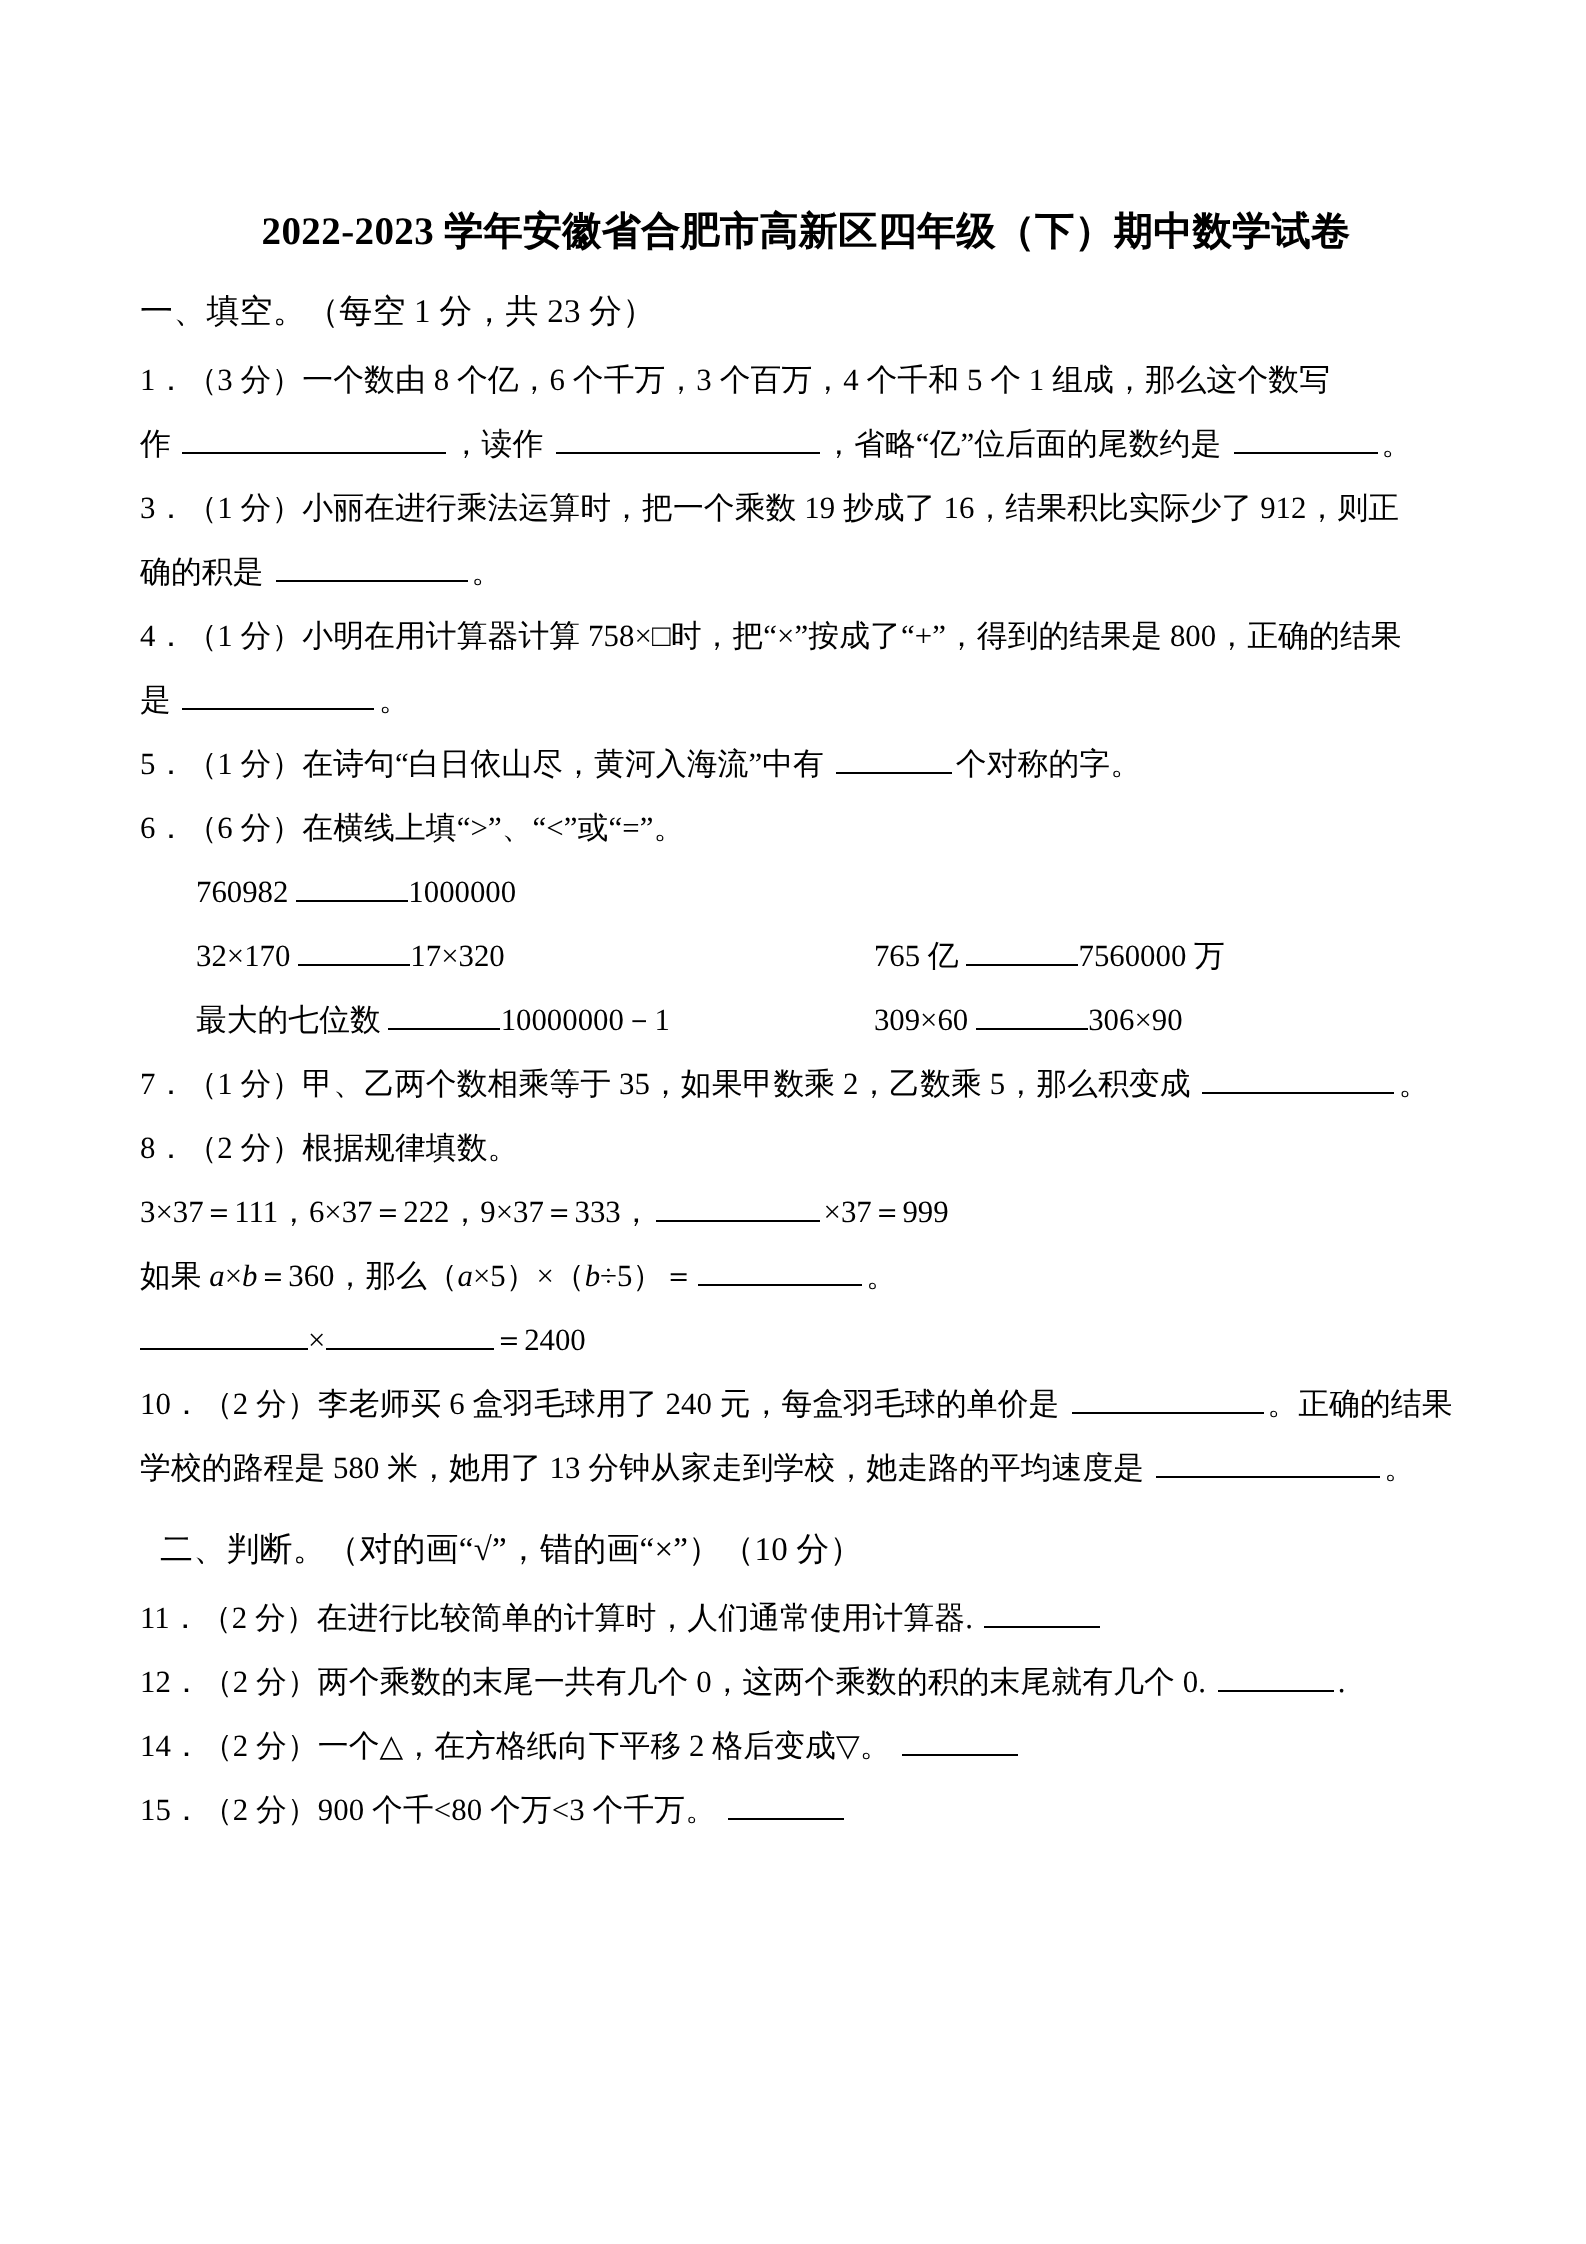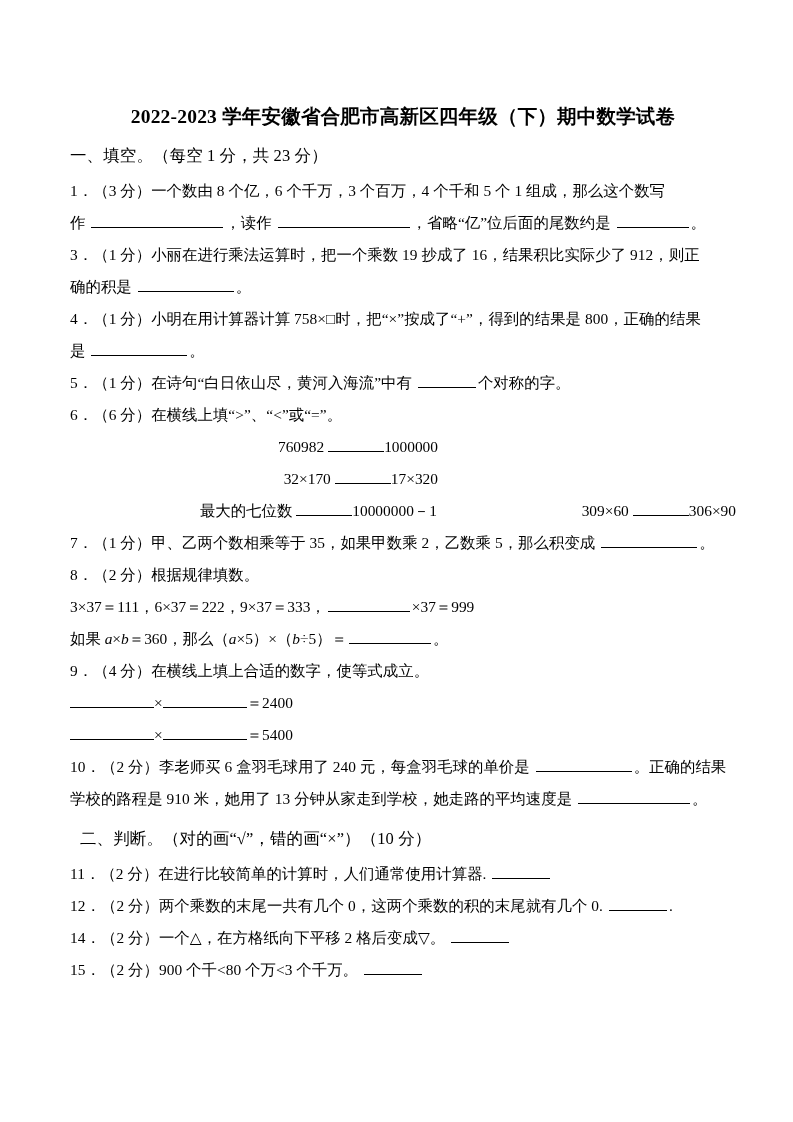--- a/index.html
+++ b/index.html
@@ -79,21 +79,20 @@
 
   
   .cmp-grid {
     margin: 0;
     padding-left: 28px;
   }
   .cmp-row {
     display: flex;
     line-height: 32px;
     font-size: 15.4px;
-    text-align: right;
   }
   .cmp-cell {
     width: 340px;
     white-space: nowrap;
   }
   .cmp-cell.right { width: 300px; }
 
   
   .eq-line {
     font-size: 15.4px;
@@ -156,20 +155,21 @@
 
     <div class="q">
       <span>6．</span><span>（6 分）</span><span>在横线上填“&gt;”、“&lt;”或“=”。</span>
     </div>
     <div class="cmp-grid">
       <div class="cmp-row">
         <div class="cmp-cell"><span>760982</span><span class="blank bw-cmp"></span><span>1000000</span></div>
       </div>
       <div class="cmp-row">
         <div class="cmp-cell"><span>32×170</span><span class="blank bw-cmp"></span><span>17×320</span></div>
+        <div class="cmp-cell right"><span>765 亿</span><span class="blank bw-cmp"></span><span>7560000 万</span></div>
       </div>
       <div class="cmp-row">
         <div class="cmp-cell"><span>最大的七位数</span><span class="blank bw-cmp"></span><span>10000000－1</span></div>
         <div class="cmp-cell right"><span>309×60</span><span class="blank bw-cmp"></span><span>306×90</span></div>
       </div>
     </div>
 
     <div class="q">
       <span>7．</span><span>（1 分）</span><span>甲、乙两个数相乘等于 35，如果甲数乘 2，乙数乘 5，那么积变成</span>
       <span class="blank bw-l"></span><span>。</span>
@@ -178,36 +178,30 @@
     <div class="q">
       <span>8．</span><span>（2 分）</span><span>根据规律填数。</span>
     </div>
     <div class="seq-line">
       <span>3×37＝111，6×37＝222，9×37＝333，</span><span class="blank bw-ml"></span><span>×37＝999</span>
     </div>
     <div class="seq-line">
       <span>如果 </span><span class="ital">a</span><span>×</span><span class="ital">b</span><span>＝360，那么（</span><span class="ital">a</span><span>×5）×（</span><span class="ital">b</span><span>÷5）＝</span><span class="blank bw-ml"></span><span>。</span>
     </div>
 
-    <div class="q">
-      <span>9．</span><span>（4 分）</span><span>在横线上填上合适的数字，使等式成立。</span>
-    </div>
     <div class="eq-line">
       <span class="eq-blank"></span><span>×</span><span class="eq-blank"></span><span>＝2400</span>
     </div>
-    <div class="eq-line">
-      <span class="eq-blank"></span><span>×</span><span class="eq-blank"></span><span>＝5400</span>
-    </div>
 
     <div class="q">
       <span>10．</span><span>（2 分）</span><span>李老师买 6 盒羽毛球用了 240 元，每盒羽毛球的单价是</span>
       <span class="blank bw-l"></span><span>。正确的结果</span>
     </div>
     <div class="q">
-      <span>学校的路程是 910 米，她用了 13 分钟从家走到学校，她走路的平均速度是</span>
+      <span>学校的路程是 580 米，她用了 13 分钟从家走到学校，她走路的平均速度是</span>
       <span class="blank bw-xl"></span><span>。</span>
     </div>
 
     <div class="section-head section-head-2">二、判断。（对的画“√”，错的画“×”）（10 分）</div>
 
     <div class="q">
       <span>11．</span><span>（2 分）</span><span>在进行比较简单的计算时，人们通常使用计算器.</span>
       <span class="blank bw-s"></span><span></span>
     </div>
 

